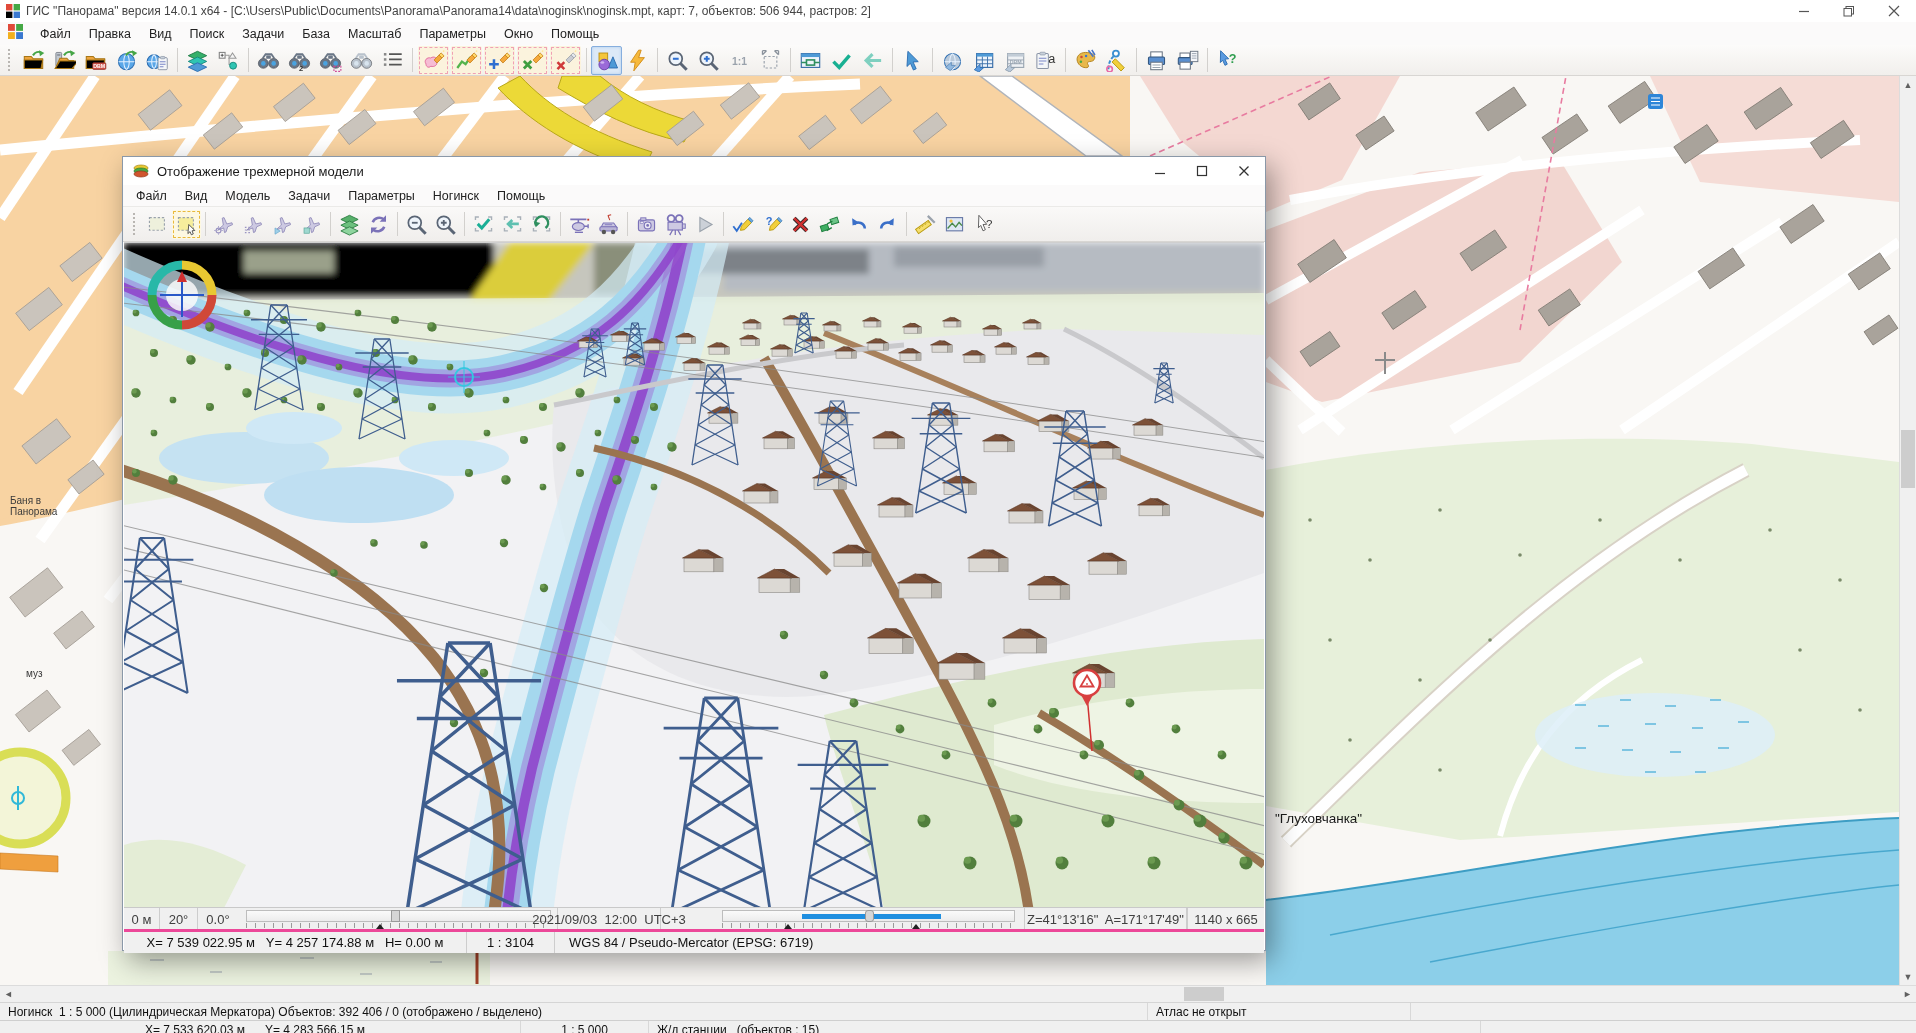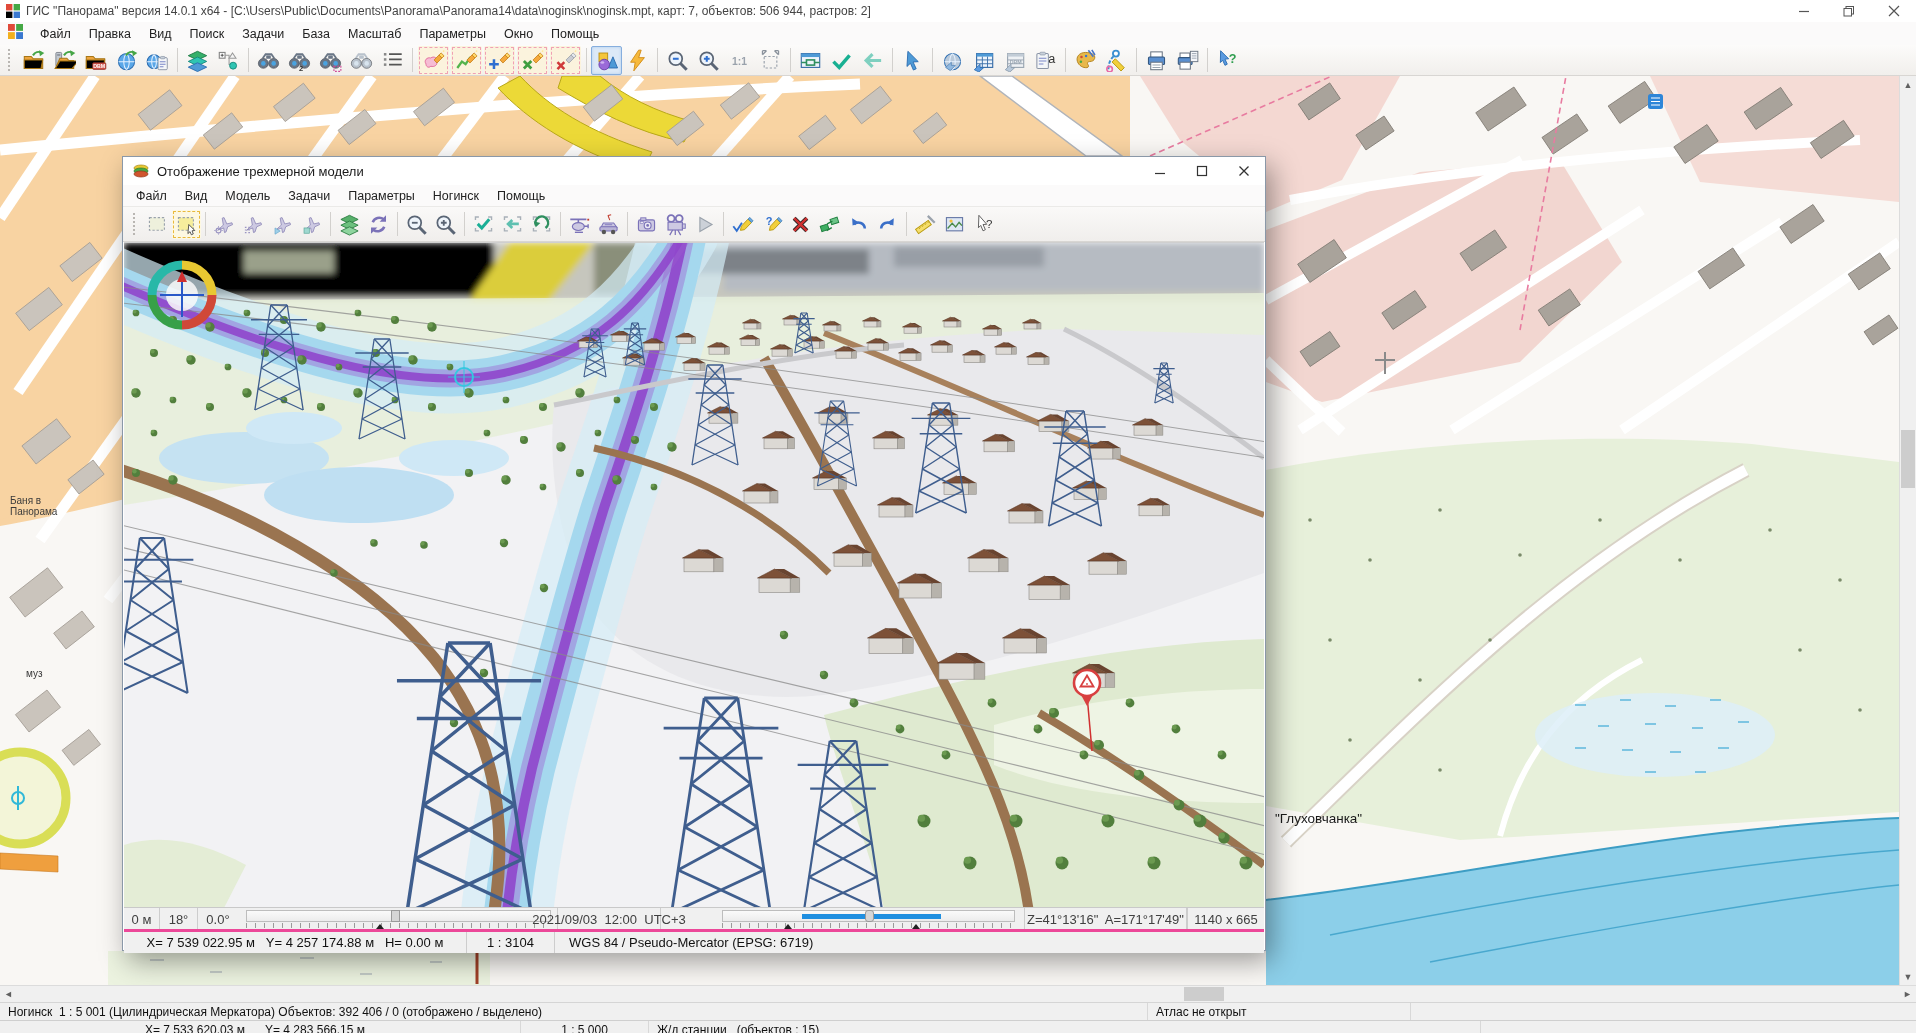--- a/index.html
+++ b/index.html
@@ -1588,21 +1588,21 @@
             <path d="M963 452 L968 508" stroke="#d03030" stroke-width="1.5"></path>
             <path d="M956 450 L963 463 L970 450 Z" fill="#d84040"></path>
             <circle cx="963" cy="440" r="13" fill="#fff" stroke="#d84040" stroke-width="2.6"></circle>
             <path d="M963 432.5 l6.5 11 h-13z" fill="none" stroke="#d84040" stroke-width="1.8"></path>
             <circle cx="963" cy="441" r="0.9" fill="#d84040"></circle>
           </g>
         </svg></div>
 
     <div class="v3d-s1">
       <div class="s1cell" style="left:0;width:36px;">0 м</div>
-      <div class="s1cell" style="left:36px;width:38px;">18°</div>
+      <div class="s1cell" style="left:36px;width:38px;">20°</div>
       <div class="s1cell" style="left:74px;width:40px;border-right:none;">0.0°</div>
       <div class="slider" id="speed-slider" style="left:122px;width:305px;">
         <span class="sl-thumb" id="speed-thumb" style="left: calc(49% - 4px);"></span>
       </div>
       <div class="ticks" style="left:122px;width:305px;"></div>
       <span class="tickmark" style="left:252px;top:16px;"></span>
       <div class="s1cell" style="left:433px;width:104px;border-left:1px solid #cdcdcd;">2021/09/03  12:00  UTC+3</div>
       <div class="slider" id="time-slider" style="left:598px;width:293px;">
         <span class="sl-fill" id="time-fill" style="left: 27%; width: 48%;"></span>
         <span class="sl-thumb" id="time-thumb" style="border-radius: 3px; left: calc(50% - 4px);"></span>
@@ -1626,21 +1626,21 @@
     <span class="hthumb"></span>
     <span class="harrow" style="right:0;">►</span>
   </div>
   <div class="vscroll">
     <span class="varrow" style="top:0;">▲</span>
     <span class="vthumb"></span>
     <span class="varrow" style="bottom:0;">▼</span>
   </div>
 
   <div class="statusbar">
-    <div class="sb-cell" style="left:0;width:1147px;border-left:none;">Ногинск  1 : 5 001 (Цилиндрическая Меркатора) Объектов: 392 406 / 0 (отображено / выделено)</div>
+    <div class="sb-cell" style="left:0;width:1147px;border-left:none;">Ногинск  1 : 5 000 (Цилиндрическая Меркатора) Объектов: 392 406 / 0 (отображено / выделено)</div>
     <div class="sb-cell" style="left:1147px;width:263px;">Атлас не открыт</div>
     <div class="sb-cell" style="left:1410px;width:506px;"></div>
   </div>
   <div class="statusbar2">
     <div class="sb-cell" style="left:0;width:520px;padding-left:145px;border-left:none;">X= 7 533 620.03 м      Y= 4 283 566.15 м</div>
     <div class="sb-cell" style="left:520px;width:128px;justify-content:center;padding-left:0;">1 : 5 000</div>
     <div class="sb-cell" style="left:648px;width:832px;">Ж/д станции   (объектов : 15)</div>
     <div class="sb-cell" style="left:1480px;width:436px;"></div>
   </div>
 </div>

